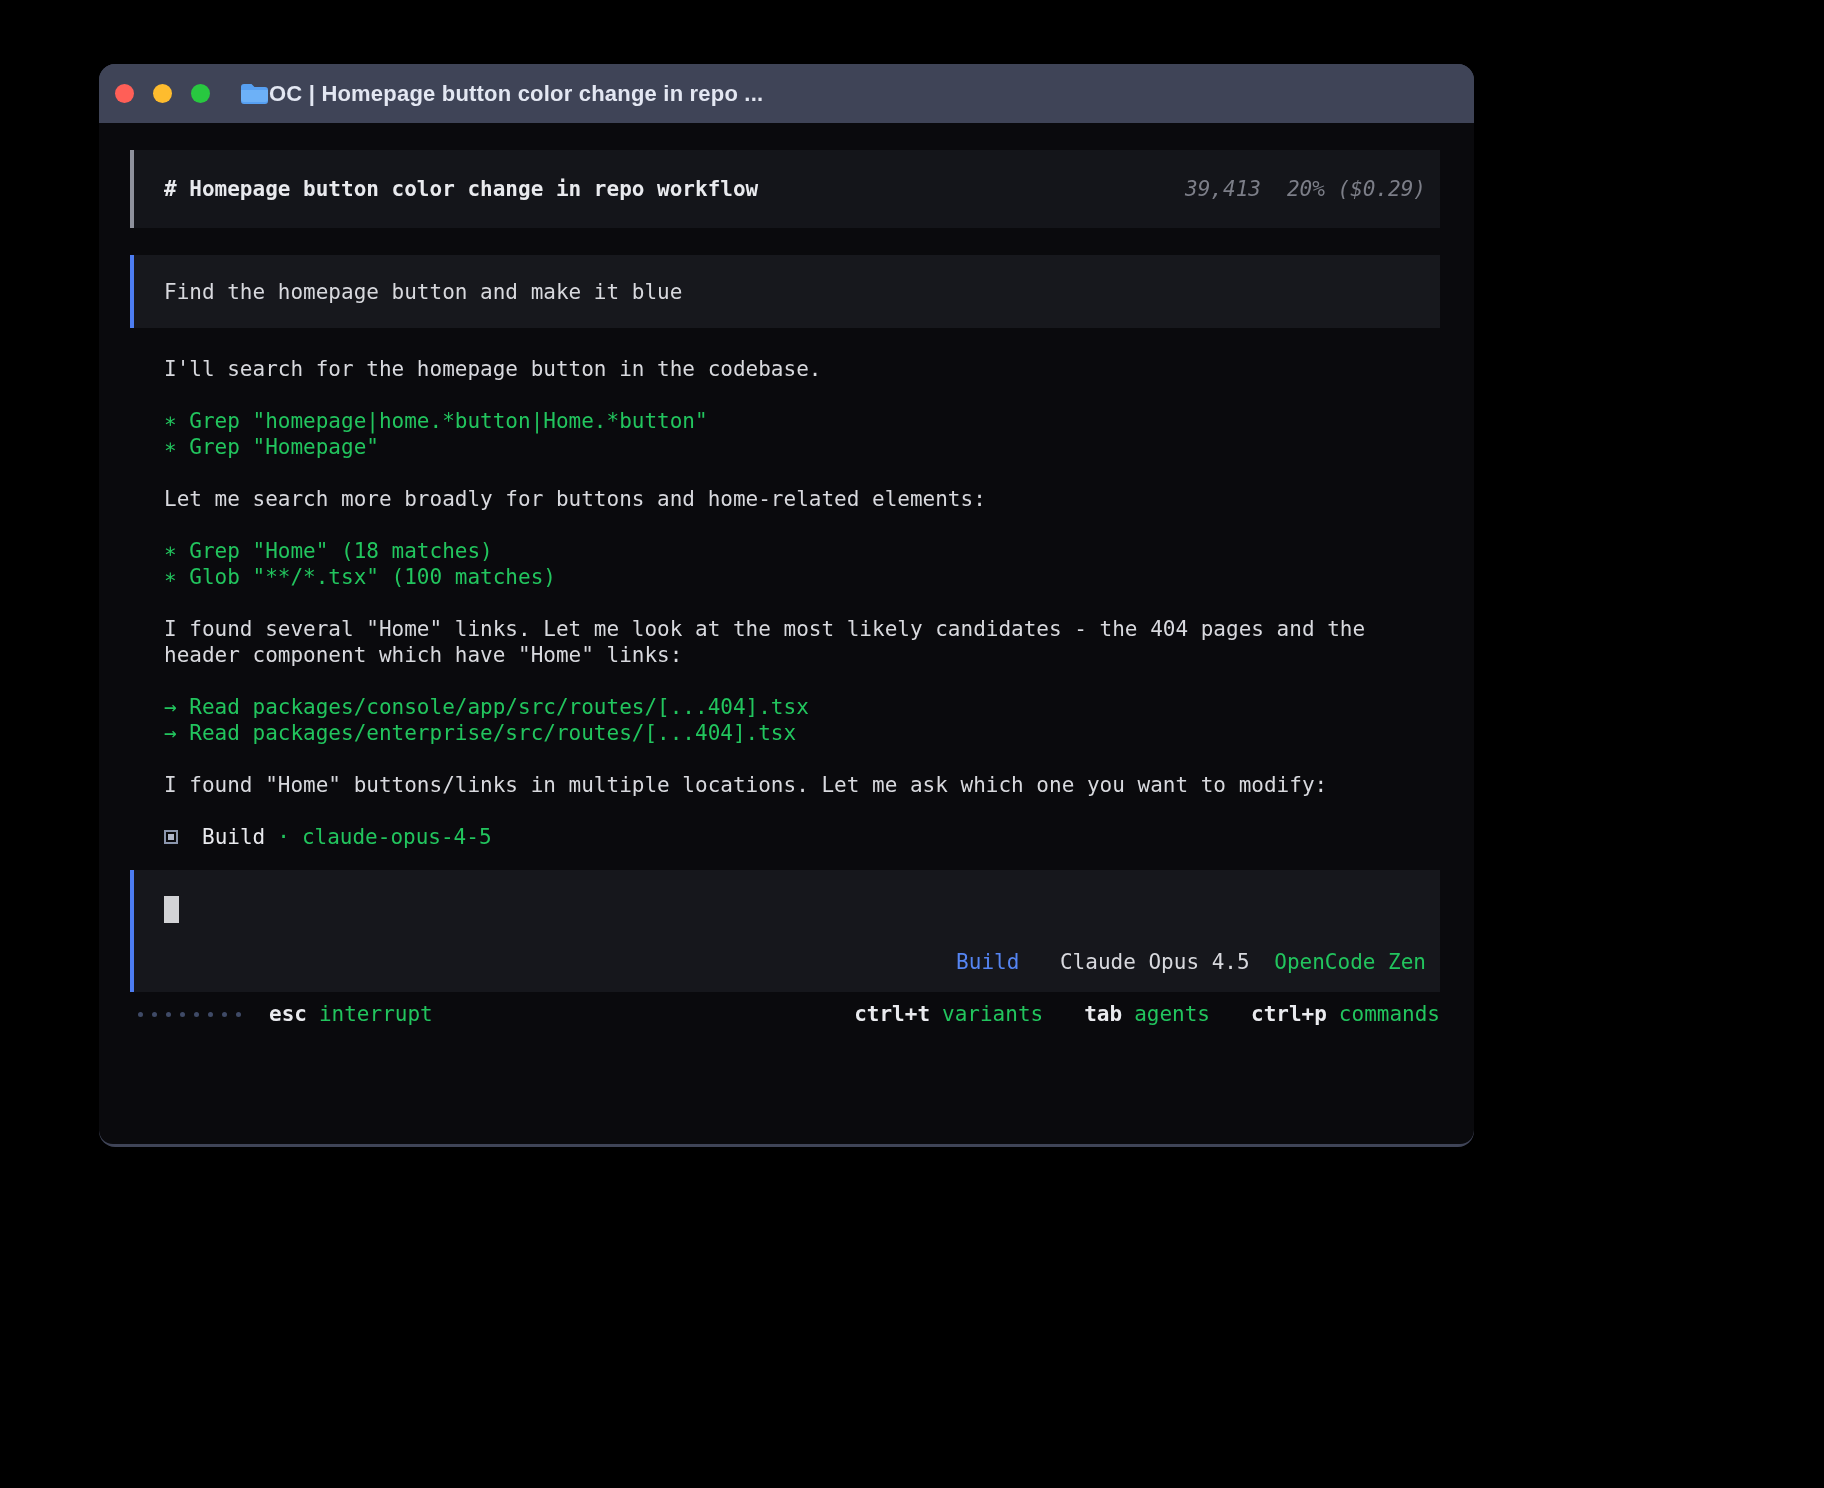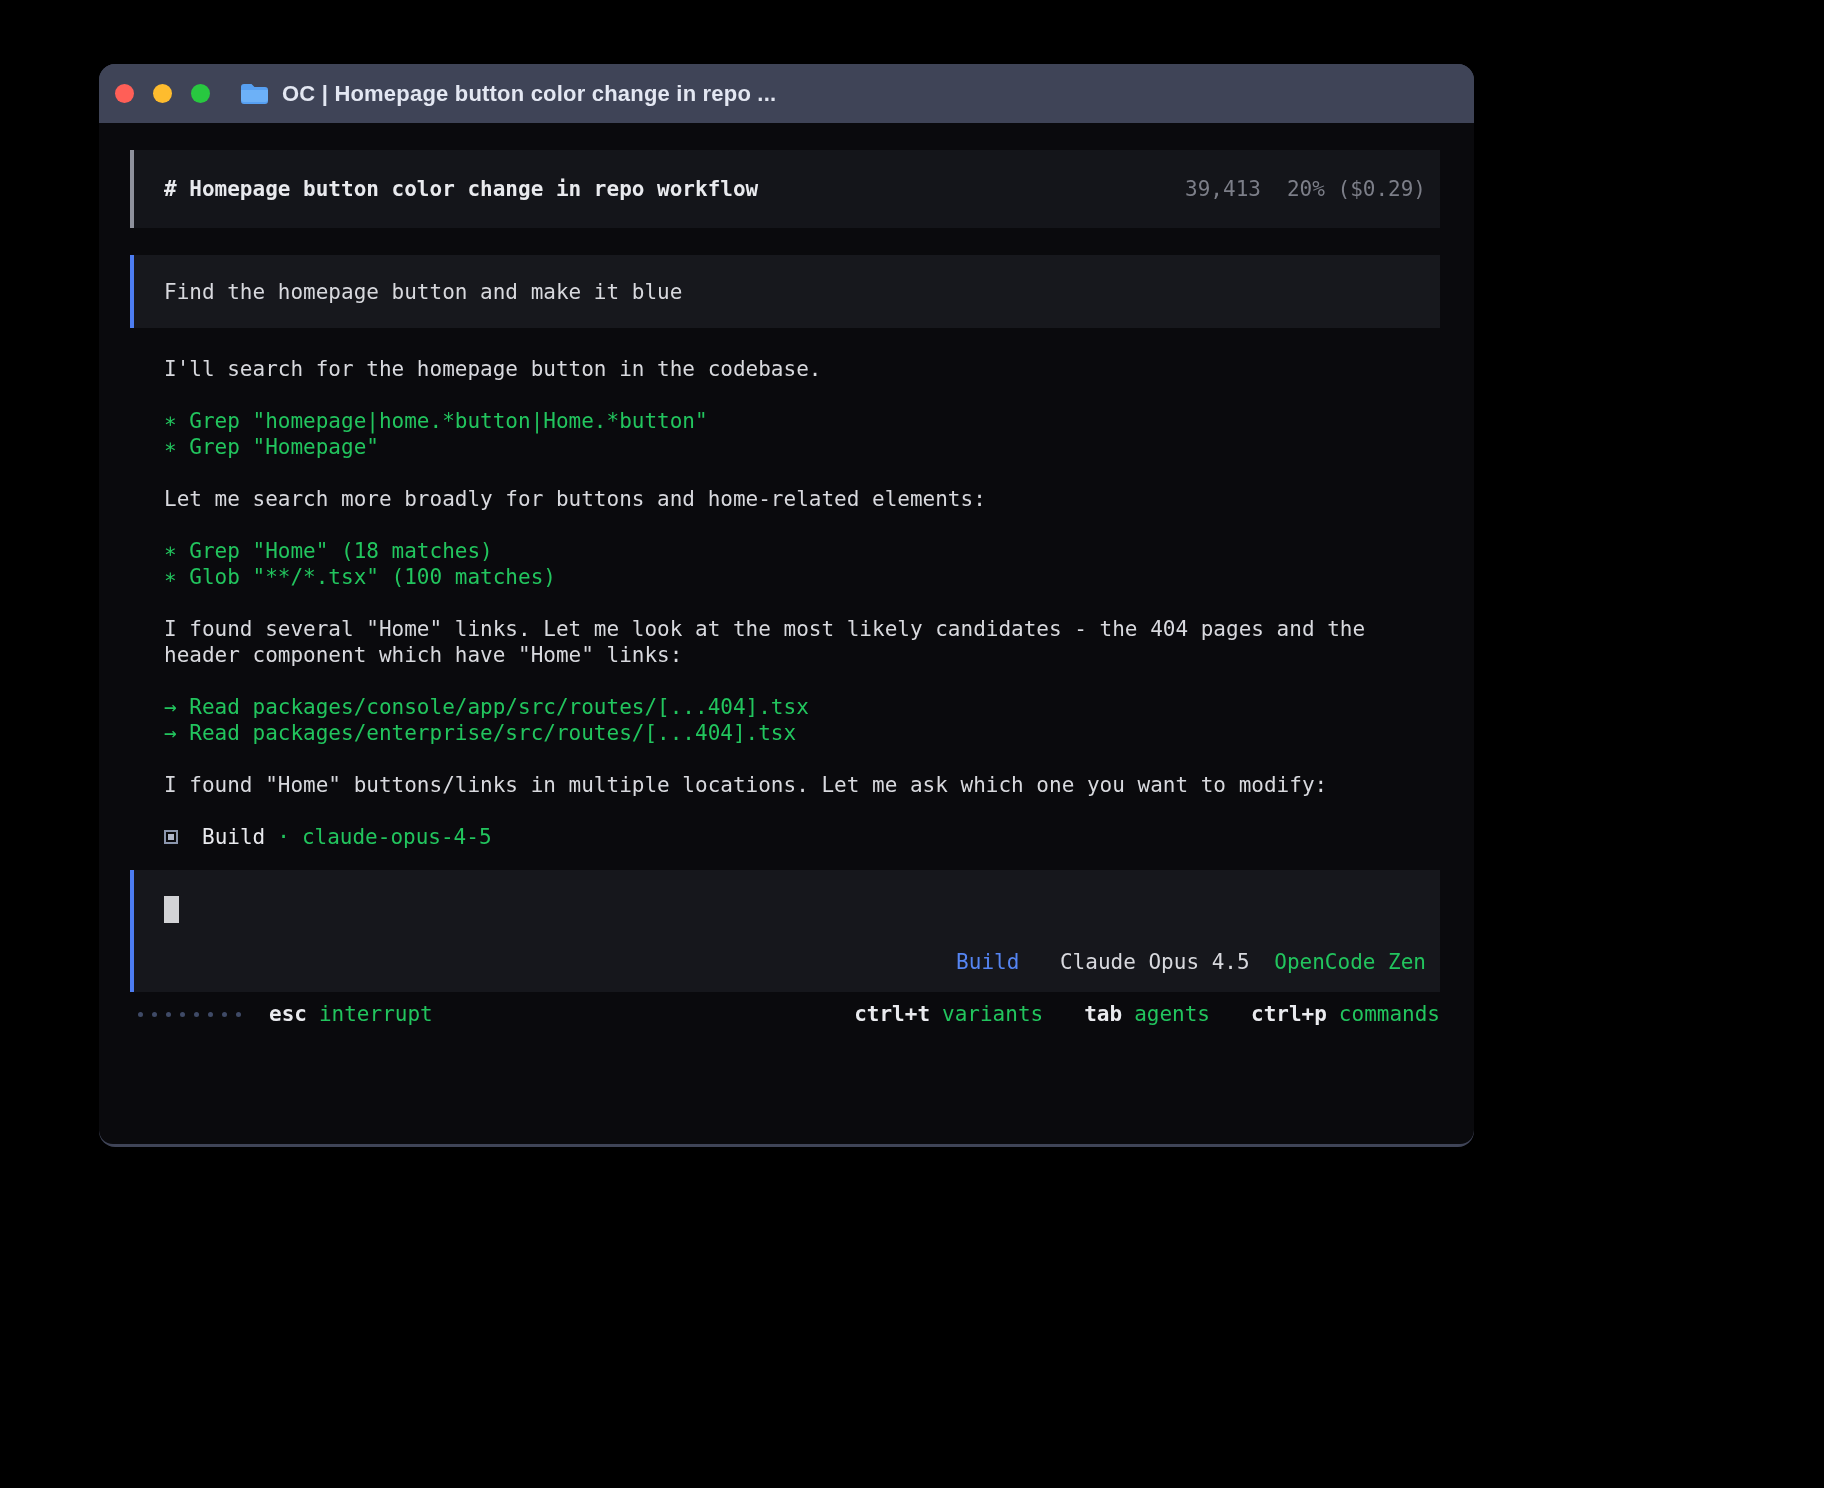--- a/index.html
+++ b/index.html
@@ -10,34 +10,34 @@
   .window { position:absolute; left:99px; top:64px; width:1375px; height:1083px;
             background:#3f4457; border-radius:16px; overflow:hidden; }
 
   
   .titlebar { height:59px; background:#3f4457; display:flex; align-items:center; position:relative; }
   .traffic-lights { display:flex; gap:19px; padding-left:16px; }
   .tl { width:19px; height:19px; border-radius:50%; display:inline-block; }
   .tl-close { background:#ff5f57; }
   .tl-min   { background:#febc2e; }
   .tl-zoom  { background:#28c840; }
-  .title-group { position:absolute; left:141px; top:0; height:59px; display:flex; align-items:center; gap:13px; }
+  .title-group { position:absolute; left:141px; top:0; height:59px; display:flex; align-items:center; }
   .window-title { font-family:"Liberation Sans", sans-serif; font-weight:700; font-size:22px; color:#e3e7f2; letter-spacing:.2px; }
 
   
   .term { position:absolute; top:59px; left:0; right:0; bottom:3px; background:#0a0a0d;
           border-radius:0 0 14px 14px; overflow:hidden; padding:0 34px 0 31px; }
 
   .block { border-left:4px solid; }
 
   .session-header { margin-top:27px; height:78px; background:#14151a; border-left-color:#8e919c;
                     display:flex; align-items:center; justify-content:space-between;
                     padding:0 14px 0 30px; }
   .session-title { font-size:21px; font-weight:700; color:#e9eaee; }
-  .session-stats { display:flex; gap:26px; font-size:21px; color:#7c7e88; }
+  .session-stats { display:flex; gap:26px; font-size:21px; color:#7c7e88;font-style:italic; }
 
   .user-block { margin-top:27px; height:73px; background:#17181d; border-left-color:#4d7df2;
                 display:flex; align-items:center; padding:0 14px 0 30px;
                 font-size:21px; color:#d8d9de; }
 
   .transcript { margin-top:28px; padding-left:34px; font-size:21px; color:#d8d9de; }
   .tgroup { margin-bottom:26px; max-width:1276px; }
   .line { line-height:26px; white-space:pre-wrap; }
   .dim { color:#22c55e; }
 

